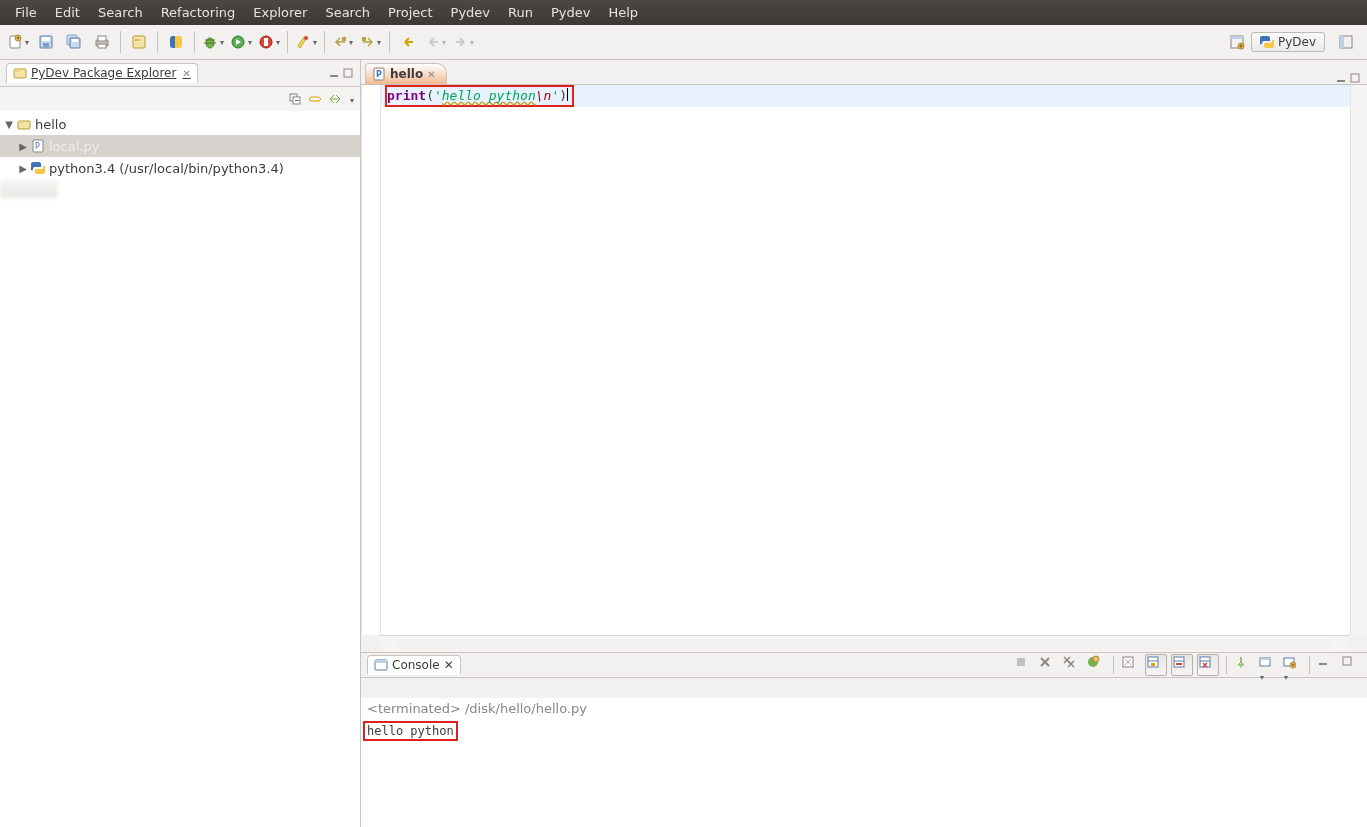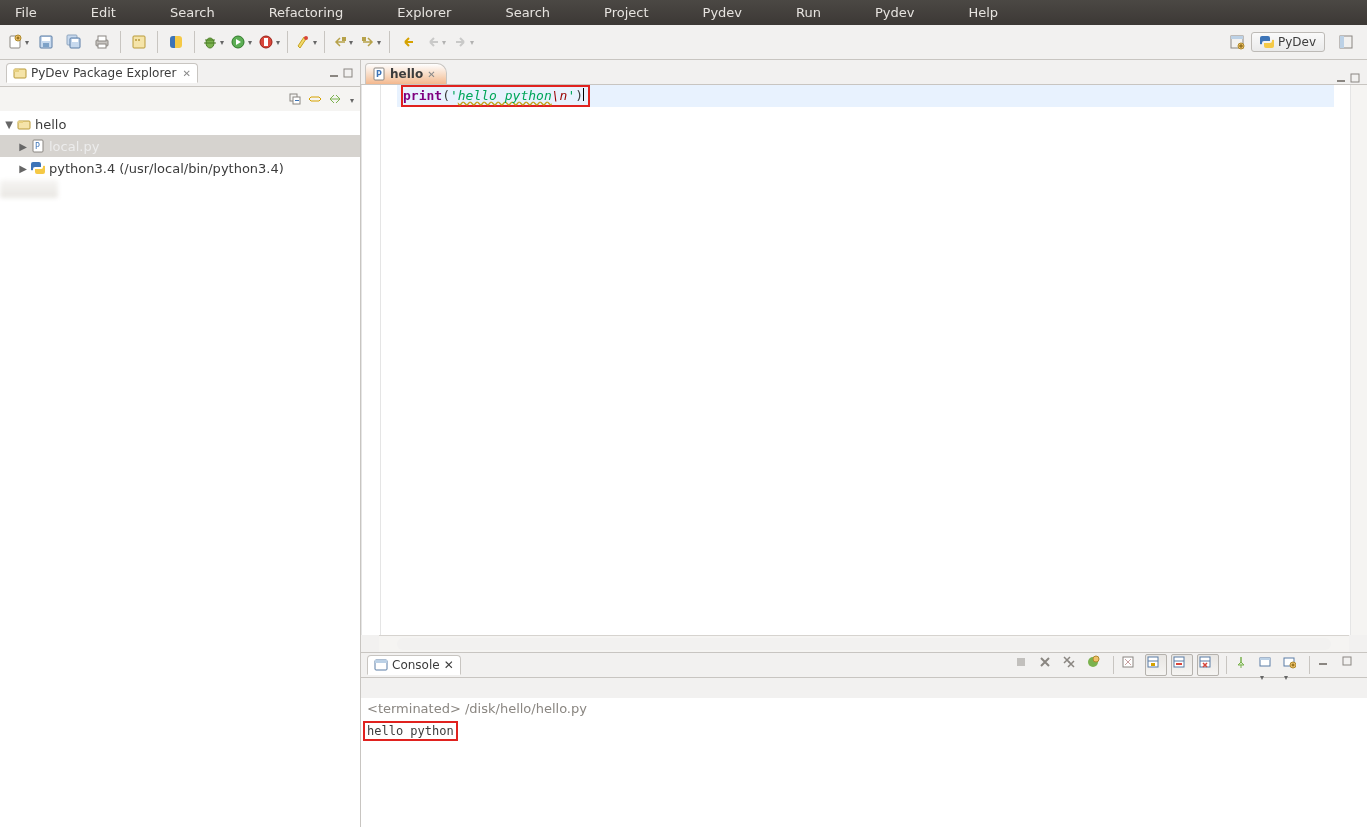--- a/index.html
+++ b/index.html
@@ -1,42 +1,42 @@
 <!DOCTYPE html>
 <html><head>
 <meta charset="utf-8">
 <style>
   html,body{margin:0;padding:0;height:100%;font-family:"DejaVu Sans","Ubuntu","Arial",sans-serif;font-size:12px;color:#3c3c3c;background:#f2f1f0;}
-  .menubar{background:linear-gradient(#4b4844,#3c3835);height:25px;display:flex;align-items:center;padding:0 6px;color:#ddd;gap:36px;}
+  .menubar{background:linear-gradient(#4b4844,#3c3835);height:25px;display:flex;align-items:center;padding:0 6px;color:#ddd;}
   .menubar .menu-item{padding:0 9px;line-height:25px;font-size:13px;color:#e6e3df;cursor:default;}
   .toolbar{background:#f2f1f0;height:34px;border-bottom:1px solid #c8c5c1;display:flex;align-items:center;padding:0 4px;}
   .toolbar .tb-btn{width:22px;height:22px;margin:0 2px;display:flex;align-items:center;justify-content:center;border:1px solid transparent;border-radius:2px;}
   .toolbar .tb-sep{width:1px;height:22px;background:#c8c5c1;margin:0 4px;}
   .toolbar .spacer{flex:1;}
   .perspective-btn{display:flex;align-items:center;gap:4px;padding:2px 8px;border:1px solid #bdbab6;border-radius:3px;background:linear-gradient(#fafafa,#eaeaea);margin-right:4px;}
   .main{display:flex;height:calc(100% - 25px - 34px);}
   .left-panel{width:360px;border-right:1px solid #c8c5c1;display:flex;flex-direction:column;background:#f5f4f2;}
   .view-tab{height:26px;border-bottom:1px solid #c8c5c1;display:flex;align-items:center;background:#f2f1f0;padding:0 6px;}
-  .view-tab .tab-label{display:flex;align-items:center;gap:4px;padding:2px 6px;background:#fff;border:1px solid #c8c5c1;border-bottom:1px solid #fff;border-top-left-radius:4px;border-top-right-radius:4px;font-size:12px;}
+  .view-tab .tab-label{display:flex;align-items:center;gap:4px;padding:2px 6px;background:#fff;border:1px solid #c8c5c1;border-bottom:1px solid #fff;border-top-left-radius:4px;border-top-right-radius:4px;font-size:12px;text-decoration:underline;}
   .view-tab .tab-close{font-size:10px;color:#888;margin-left:2px;}
   .view-tab .view-controls{margin-left:auto;display:flex;gap:2px;}
   .mini-toolbar{height:24px;display:flex;justify-content:flex-end;align-items:center;padding:0 6px;gap:6px;background:#f5f4f2;border-bottom:0;}
   .tree{flex:1;overflow:auto;background:#fff;padding-top:2px;}
   .tree-item{display:flex;align-items:center;height:22px;font-size:13px;cursor:default;}
   .tw{width:14px;display:inline-flex;justify-content:center;color:#666;font-size:10px;}
   .tree-icon{width:16px;height:16px;margin-right:3px;display:inline-flex;align-items:center;justify-content:center;}
   .tree-item.sel{background:#d6d3cf;}
   .tree-item.sel .label{color:#ececec;}
   .tree-item.sel2{background:linear-gradient(#f6f5f3,#e9e7e3);}
   .right-panel{flex:1;display:flex;flex-direction:column;}
   .editor-area{flex:1;display:flex;flex-direction:column;border-bottom:1px solid #c8c5c1;}
   .editor-tabs{height:24px;background:#f2f1f0;border-bottom:1px solid #c8c5c1;display:flex;align-items:flex-end;padding-left:4px;position:relative;}
   .editor-tab{display:flex;align-items:center;gap:4px;padding:3px 10px 3px 6px;background:linear-gradient(#fefefe,#f7d6bc 60%,#f4b88e);border:1px solid #c8c5c1;border-bottom:none;border-top-left-radius:4px;border-top-right-radius:10px;font-size:12px;font-weight:bold;}
   .editor-tab .tab-close{font-size:10px;color:#888;font-weight:normal;}
-  .editor-body{flex:1;background:#fff;position:relative;display:flex;overflow-y:auto;overflow-x:hidden;gap:16px;}
+  .editor-body{flex:1;background:#fff;position:relative;display:flex;overflow-y:auto;overflow-x:hidden;}
   .gutter{width:18px;background:#fff;border-right:1px solid #e5e5e5;border-left:1px solid #e5e5e5;}
   .code-area{flex:1;font-family:"DejaVu Sans Mono","Courier New",monospace;font-size:13px;line-height:18px;padding-top:0;}
   .code-line{padding:0 4px;white-space:pre;}
   .hl-line{background:#e8f2fe;}
   .kw{color:#7f007f;font-weight:bold;}
   .str{color:#00a65a;font-style:italic;}
   .esc{color:#9a0000;font-style:italic;}
   .squiggle{text-decoration:underline wavy #bfa21a;text-decoration-skip-ink:none;}
   .cursor-caret{display:inline-block;width:1px;height:13px;background:#000;vertical-align:-1px;}
   .red-box{border:2px solid #e0221f;display:inline-block;padding:0 4px 0 0;}

